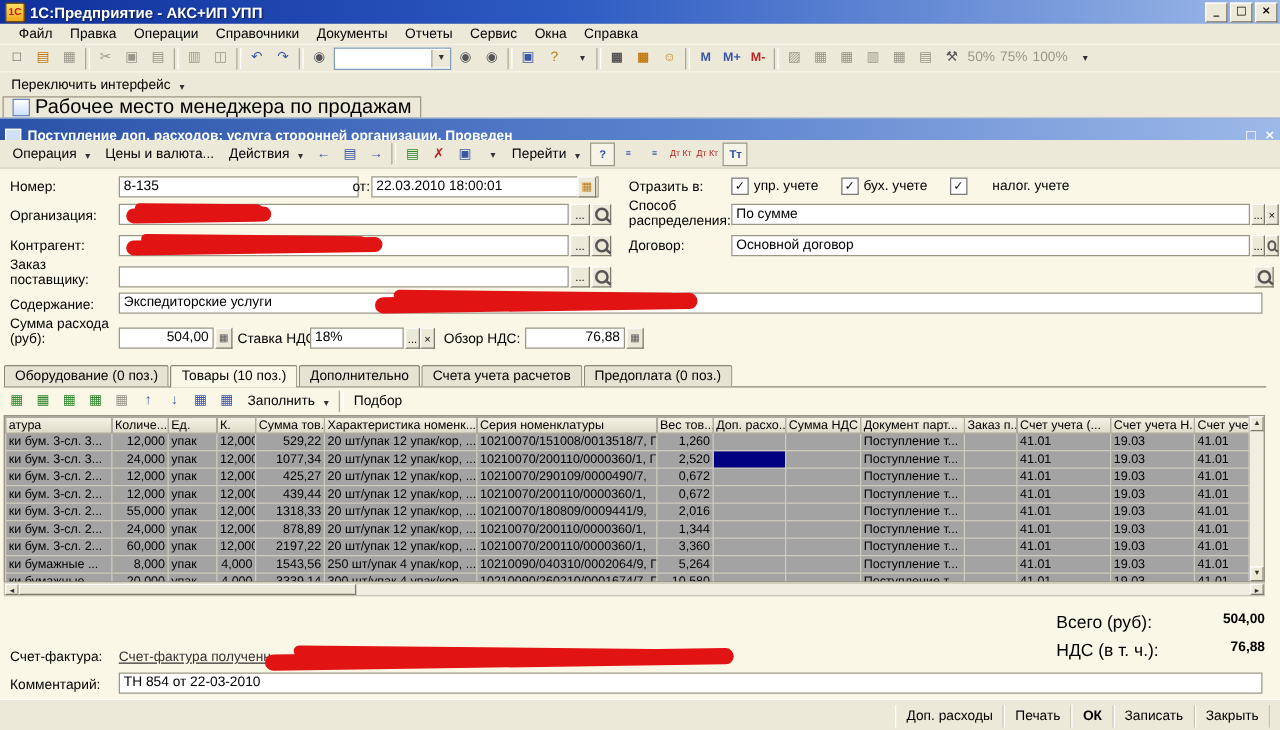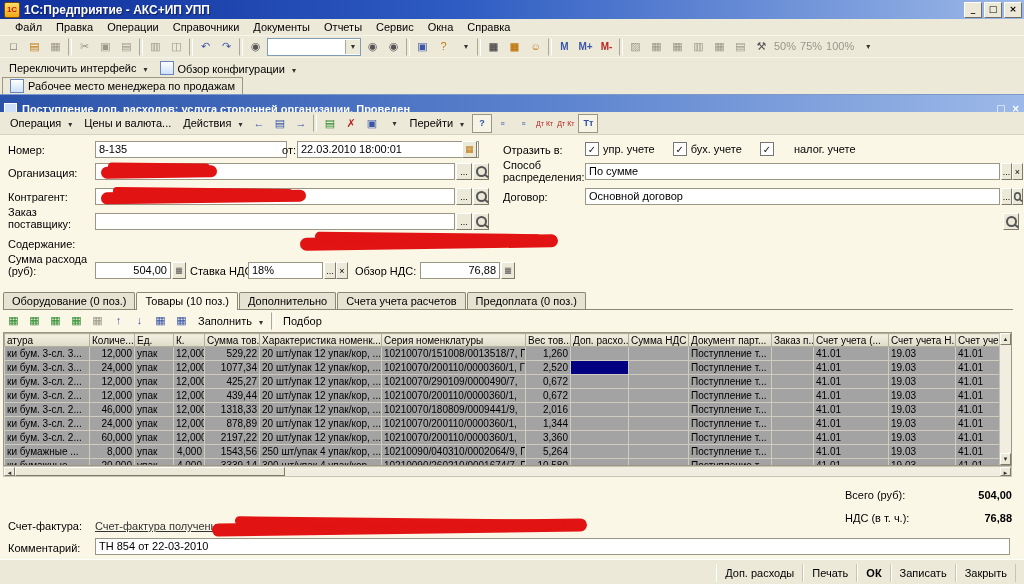--- a/index.html
+++ b/index.html
@@ -29,21 +29,21 @@
   .ticon.sep{min-width:0;width:2px;padding:0;height:16px;border-left:1px solid #aca899;border-right:1px solid #fff;margin:0 2px}
   .mtxt{font-weight:bold;font-size:10px}
   .combo{width:92px;height:16px;background:#fff;border:1px solid #7f9db9;display:flex;align-items:center;margin:0 1px}
   .combo .caret{margin-left:auto;width:14px;height:14px;background:#ece9d8;border-left:1px solid #aca899;
     display:flex;align-items:center;justify-content:center;font-size:7px;color:#333}
   .tbtn{display:flex;align-items:flex-end;gap:4px;padding:2px 6px;cursor:default}
   .drop::after{content:"▾";font-size:8px;color:#333;margin-left:3px}
   .mini-ico{width:12px;height:12px;border:1px solid #6a86c0;background:linear-gradient(#fff,#cfe0f8);display:inline-block}
   
   .wtab{left:2px;top:77px;height:16px;display:flex;align-items:center;gap:4px;padding:0 7px;
-    background:#ece9d8;border:1px solid #9c9882;font-size:11px}
+    background:#ece9d8;border:1px solid #9c9882;font-size:16px}
   
   .doc{left:0;top:94px;width:1024px;height:490px;background:#fbf7e7;border-top:1px solid #7d99c9}
   .doc-title{left:0;top:0;width:1024px;height:17px;
     background:linear-gradient(90deg,#2a52a8 0%,#5d84cf 55%,#9db9e8 100%);
     color:#fff;display:flex;align-items:center;padding:14px 4px;box-sizing:border-box}
   .doc-ico{width:11px;height:11px;border:1px solid #fff;background:#cfe0f8;margin-right:5px}
   .doc-title .txt{font-weight:bold;font-size:11px}
   .doc-ctrl{margin-left:auto;display:flex;gap:6px;font:bold 10px/14px "DejaVu Sans",sans-serif}
   .doc-ctrl span{cursor:default}
   .doc-tb{left:0;top:17px;width:1024px;height:23px;background:#ece9d8;border-bottom:1px solid #d8d4c2;
@@ -81,21 +81,21 @@
   .grid td.r{text-align:right}
   .grid td.selcell{background:#000080;border:1px dotted #fff}
   .vscroll{position:absolute;right:0;top:0;width:11px;height:100%;background:#f1eee1;border-left:1px solid #c6c3b2;
     display:flex;flex-direction:column;align-items:center;justify-content:space-between}
   .sbtn{width:11px;height:12px;background:#ece9d8;border:1px solid;border-color:#fff #7d7a6b #7d7a6b #fff;
     font-size:6px;line-height:10px;text-align:center;box-sizing:border-box;color:#333}
   .hscroll{position:absolute;left:3px;top:371px;width:1009px;height:11px;background:#f1eee1;border:1px solid #c6c3b2;
     box-sizing:border-box;display:flex}
   .hthumb{width:270px;height:100%;background:#ece9d8;border:1px solid;border-color:#fff #7d7a6b #7d7a6b #fff;box-sizing:border-box}
   
-  .tot-lbl{position:absolute;font-size:11px}
+  .tot-lbl{position:absolute;font-size:14px}
   .tot-val{position:absolute;font-weight:bold;font-size:11px;text-align:right;width:110px}
   .ilink{position:absolute;font-size:11px;color:#333;text-decoration:underline;cursor:pointer}
   .footer{position:absolute;left:0;top:464px;width:1024px;height:26px;background:#ece9d8;
     border-top:1px solid #fff;display:flex;align-items:center;justify-content:flex-end;padding-right:8px;box-sizing:border-box}
   .fbtn{padding:3px 8px;font-size:11px;cursor:default;border-left:1px solid #fff;border-right:1px solid #c9c5b4}
   .fbtn.bold{font-weight:bold}
 </style>
 </head>
 <body>
 
@@ -182,24 +182,20 @@
       <span class="ticon gy">75%</span>
       <span class="ticon gy">100%</span>
     </span>
   <span class="ticon dk drop"></span>
 </div>
 
 <div class="abs tb toolbar2">
   <span class="tbtn drop">
     <span>Переключить интерфейс</span>
   </span>
-  <span class="tbtn drop">
-    <span class="mini-ico"></span>
-    <span>Обзор конфигурации</span>
-  </span>
 </div>
 
 <div class="abs wtab">
   <span class="mini-ico"></span>
   <span>Рабочее место менеджера по продажам</span>
 </div>
 
 <div class="abs doc">
 
   <div class="abs doc-title">
@@ -305,20 +301,21 @@
   <div class="sq-btn" style="left:1001px;top:93px;width:11px">...</div>
   <div class="sq-btn" style="left:1012px;top:93px;width:11px">
       <span class="mag" style="transform:scale(.8)"></span>
     </div>
 
   <div class="sq-btn" style="left:1003px;top:118px;width:16px">
       <span class="mag"></span>
     </div>
 
   <div class="lbl" style="left:8px;top:143px">Содержание:</div>
+  <div class="inp" style="left:95px;top:139px;width:915px">Экспедиторские услуги</div>
   <div class="redact" style="left:300px;top:141px;width:258px;height:13px"></div>
 
   <div class="lbl" style="left:8px;top:158px;width:80px">Сумма расхода (руб):</div>
   <div class="inp num" style="left:95px;top:167px;width:76px">504,00</div>
   <div class="sq-btn" style="left:172px;top:167px;width:14px">
       <span class="ticon dk" style="min-width:0;font-size:8px">▦</span>
     </div>
 
   <div class="lbl" style="left:190px;top:170px">Ставка НДС:</div>
   <div class="inp" style="left:248px;top:167px;width:75px">18%</div>
@@ -468,21 +465,21 @@
             <td></td>
             <td>Поступление т...</td>
             <td></td>
             <td>41.01</td>
             <td>19.03</td>
             <td>41.01</td>
           </tr>
 
           <tr>
             <td>ки бум. 3-сл. 2...</td>
-            <td class="r">46,000</td>
+            <td class="r">55,000</td>
             <td>упак</td>
             <td class="r">12,000</td>
             <td class="r">1318,33</td>
             <td>20 шт/упак 12 упак/кор, ...</td>
             <td>10210070/180809/0009441/9,</td>
             <td class="r">2,016</td>
             <td></td>
             <td></td>
             <td>Поступление т...</td>
             <td></td>

